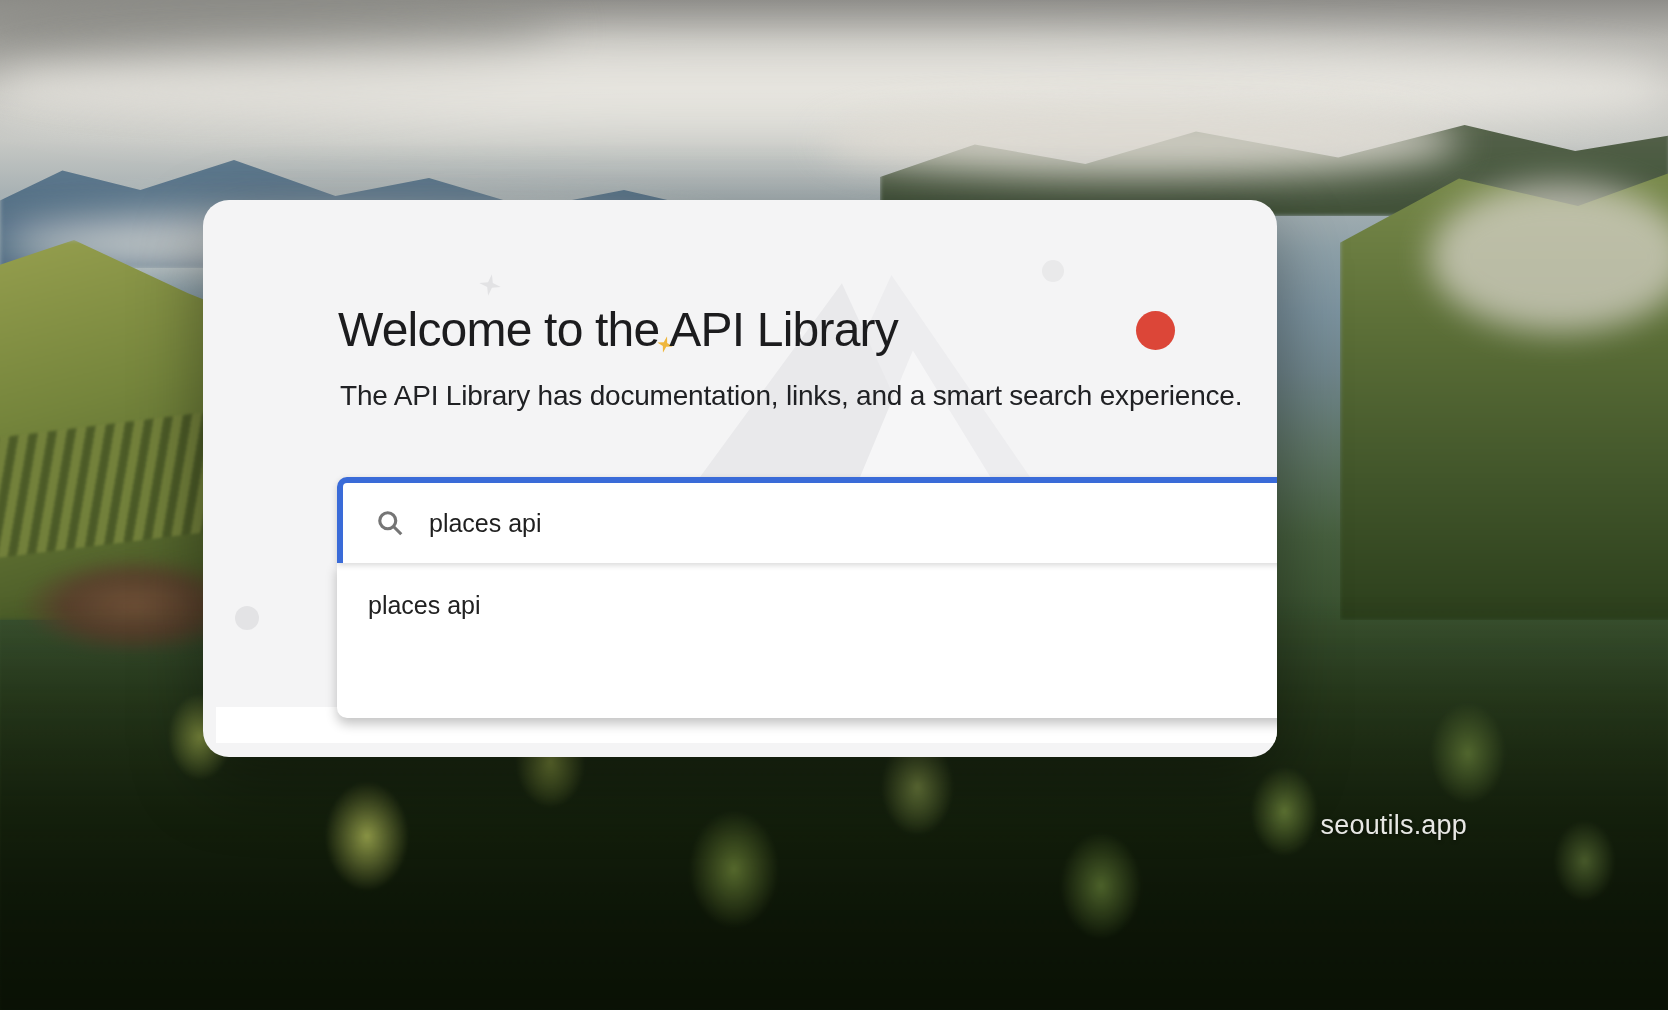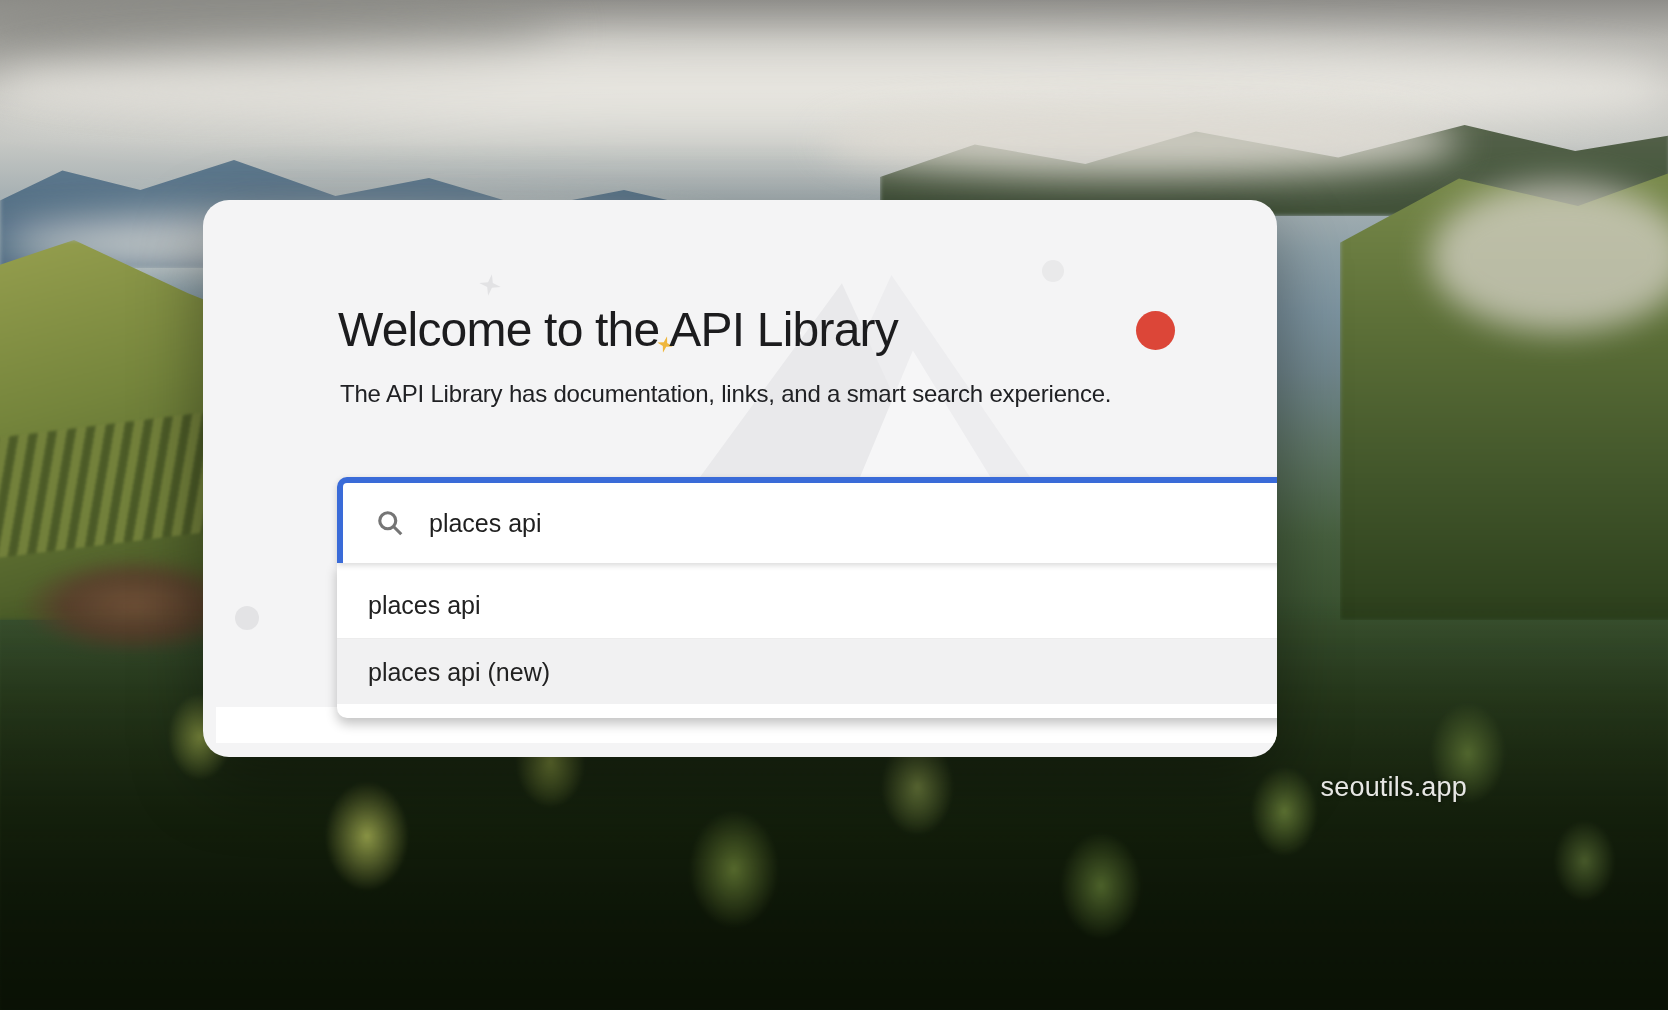--- a/index.html
+++ b/index.html
@@ -64,21 +64,21 @@
       radial-gradient(52px 70px at 55% 46%,#66763a 0%,rgba(102,118,58,0) 70%),
       radial-gradient(58px 76px at 66% 70%,#4c612a 0%,rgba(76,97,42,0) 70%),
       radial-gradient(48px 64px at 77% 52%,#5d7233 0%,rgba(93,114,51,0) 70%),
       radial-gradient(54px 72px at 88% 38%,#51662e 0%,rgba(81,102,46,0) 70%),
       radial-gradient(44px 58px at 95% 64%,#47592a 0%,rgba(71,89,42,0) 70%),
       linear-gradient(180deg,rgba(13,22,7,0) 0%,rgba(13,22,7,.55) 60%,rgba(10,17,5,.85) 100%);
     filter:blur(1px);
   }
   
   .watermark{
-    position:absolute;top:772px;right:201px;
+    position:absolute;top:810px;right:201px;
     font-size:27px;color:#e7e7e4;letter-spacing:.2px;
     text-shadow:0 1px 4px rgba(0,0,0,.45);
   }
   
   .card{
     position:absolute;left:203px;top:200px;width:1074px;height:557px;
     background:#f4f4f5;border-radius:26px;overflow:hidden;
     box-shadow:0 24px 70px rgba(0,0,0,.38);
   }
   .deco{position:absolute;z-index:0;}
@@ -97,21 +97,21 @@
   .corner-poly{
     position:absolute;left:1075px;top:33px;width:169px;height:160px;z-index:0;
     background:#fafafb;clip-path:polygon(0% 0%,100% 0%,100% 97%,4% 14%);
   }
   .title{
     position:absolute;left:135px;top:105px;z-index:1;margin:0;
     font-size:48px;font-weight:400;line-height:1.05;letter-spacing:-0.8px;color:#1c1c1e;
   }
   .subtitle{
     position:absolute;left:137px;top:180px;z-index:1;margin:0;
-    font-size:24px;font-weight:400;letter-spacing:-0.2px;color:#202124;
+    font-size:28px;font-weight:400;letter-spacing:-0.2px;color:#202124;
   }
   
   .searchbox{
     position:absolute;left:134px;top:277px;width:1023px;height:86px;z-index:3;
     background:#fff;border:6px solid var(--focus_border_blue,#3a6bd8);border-bottom:0;
     border-radius:10px 10px 0 0;box-shadow:0 2px 6px rgba(0,0,0,.16);
   }
   .search-icon{position:absolute;left:32px;top:50%;transform:translateY(-50%);width:30px;height:30px;}
   .searchbox input{
     position:absolute;left:86px;top:0;width:820px;height:80px;border:0;outline:0;padding:0;
@@ -171,21 +171,20 @@
     <div class="deco dot dot-gray-low"></div>
     <div class="deco dot dot-red" style="background:var(--red_accent_dot,#dc4638);"></div>
 
     <h1 class="title">Welcome to the API Library</h1>
     <p class="subtitle">The API Library has documentation, links, and a smart search experience.</p>
 
     <div class="footer-strip"></div>
 
     <div class="dropdown">
       <div class="suggestion">places api</div>
-      <div class="suggestion hl">places api (new)</div>
     </div>
 
     <div class="searchbox">
       <svg class="search-icon" viewBox="0 0 24 24" aria-hidden="true">
         <circle cx="10.2" cy="10.2" r="6.4" fill="none" stroke="#757575" stroke-width="2.5"></circle>
         <line x1="15" y1="15" x2="21" y2="21" stroke="#757575" stroke-width="2.5"></line>
       </svg>
       <input type="text" spellcheck="false" value="places api" style="">
       <button class="clear-btn" aria-label="Clear search">
         <svg width="30" height="30" viewBox="0 0 30 30">

